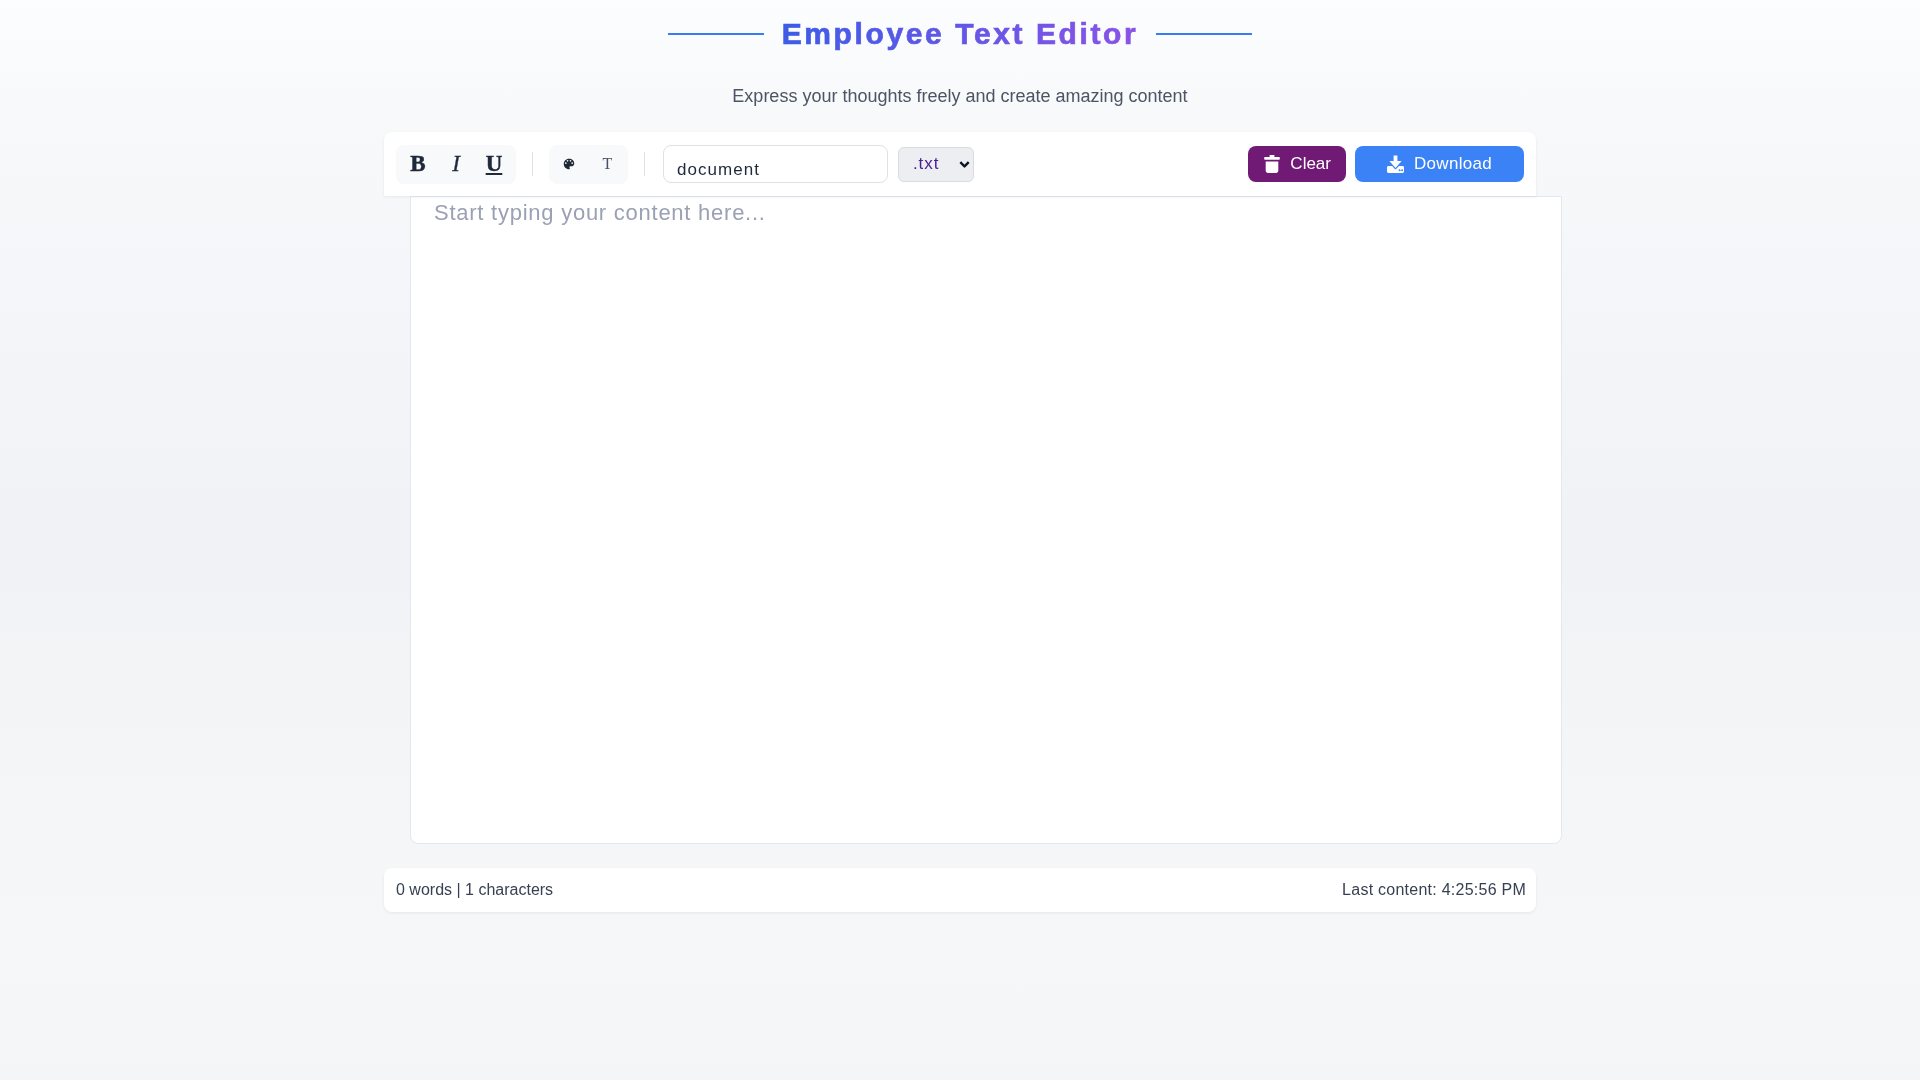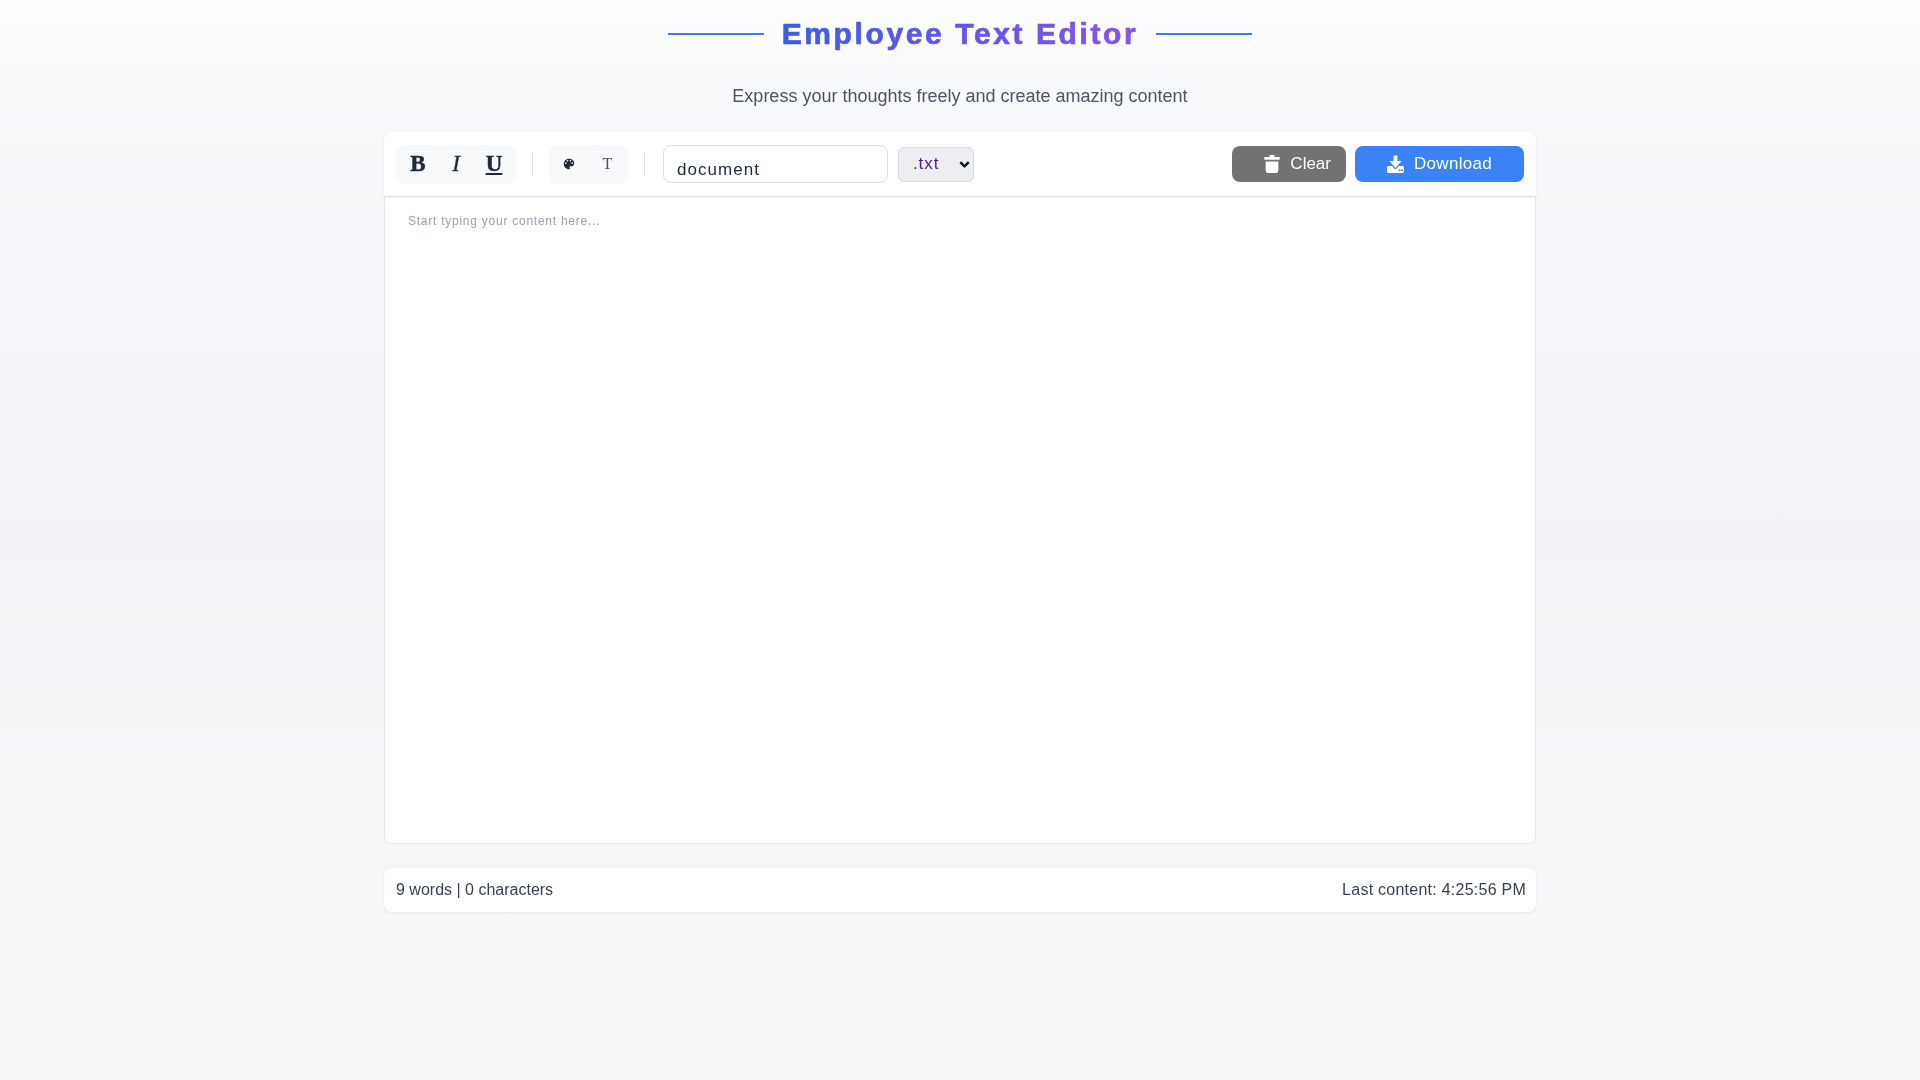--- a/index.html
+++ b/index.html
@@ -40,28 +40,28 @@
 }
 .select {
   margin-left:10px; width:76px; height:35px; background:#eceef1; border:1px solid #d8dbe1;
   border-radius:6px; display:flex; align-items:center; padding:0 3px 0 14px;
   font-size:17px; letter-spacing:0.9px; color:#4c1d95; justify-content:space-between;
 }
 .btn {
   height:36px; border:none; border-radius:8px; color:#fff; font-size:17px;
   font-family:"Liberation Sans", sans-serif; display:flex; align-items:center; cursor:pointer;
 }
-.btn-clear { margin-left:auto; background:#737373; padding:0 15px 0 32px; }
+.btn-clear { margin-left:auto; background:#701a75; padding:0 15px 0 16px; }
 .btn-clear svg { margin-right:10px; }
 .btn-dl { margin-left:9px; background:#3b82f6; padding:0 32px; letter-spacing:0.3px; }
 .btn-dl svg { margin-right:10px; }
 .editor {
   width:1152px; height:648px; border:1px solid #e2e8f0; background:#fff;
-  border-radius:0 0 8px 8px; padding:12px 23px; font-size:12px; letter-spacing:0.75px;
-  line-height:24px; color:#9aa1b4;
+  border-radius:0 0 8px 8px; padding:4px 23px; font-size:22px; letter-spacing:0.75px;
+  line-height:24px; color:#9aa1b4;margin-left:26px;
 }
 .footer {
   margin-top:24px; height:44px; background:#fff; border-radius:8px;
   box-shadow:0 1px 3px rgba(16,24,40,.07);
   display:flex; align-items:center; justify-content:space-between; padding:0 10px 0 12px;
   font-size:16px; color:#374151;
 }
 </style>
 </head>
 <body>
@@ -114,16 +114,16 @@
         <rect x="0" y="11" width="17" height="7" rx="1.4" fill="#fff"></rect>
         <path d="M6.6 0.6h3.8v5.5h4.2L8.5 13 2.4 6.1h4.2z" fill="none" stroke="#3b82f6" stroke-width="2.4" stroke-linejoin="round"></path>
         <path d="M6.6 0.6h3.8v5.5h4.2L8.5 13 2.4 6.1h4.2z" fill="#fff"></path>
         <circle cx="12.6" cy="15.2" r="0.95" fill="#3b82f6"></circle>
         <circle cx="15.1" cy="15.2" r="0.95" fill="#3b82f6"></circle>
       </svg>
       Download</button>
   </div>
   <div class="editor">Start typing your content here...</div>
   <div class="footer">
-    <span>9 words | 0 characters</span>
+    <span>0 words | 1 characters</span>
     <span style="letter-spacing:0.25px">Last content: 4:25:56 PM</span>
   </div>
 </div>
 
 </body></html>

